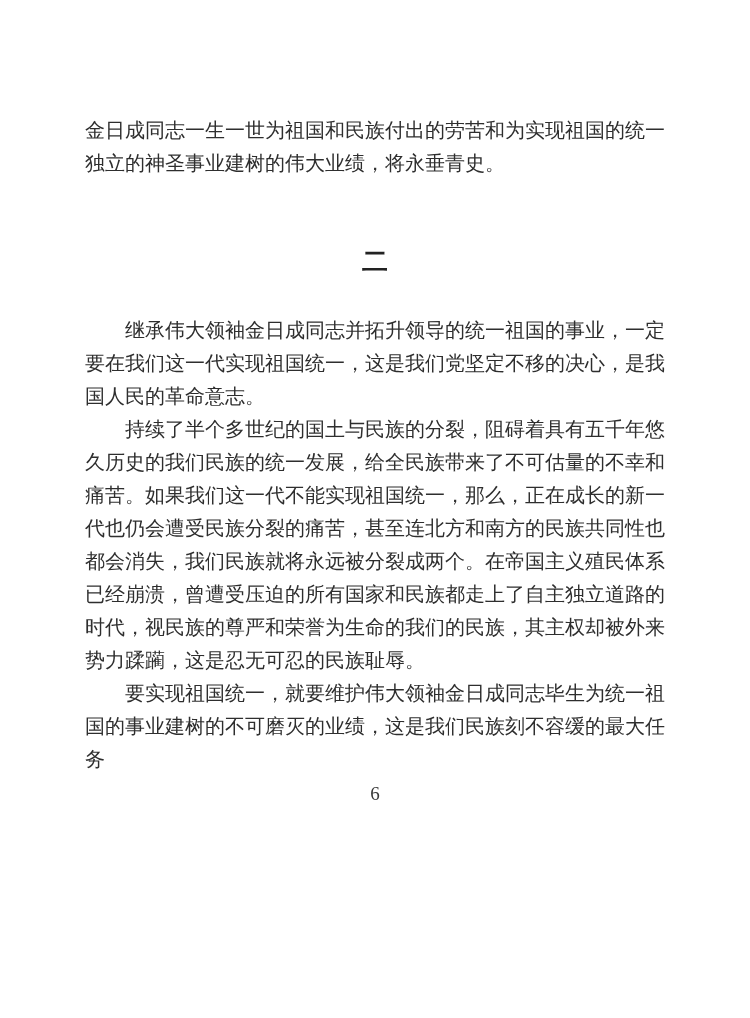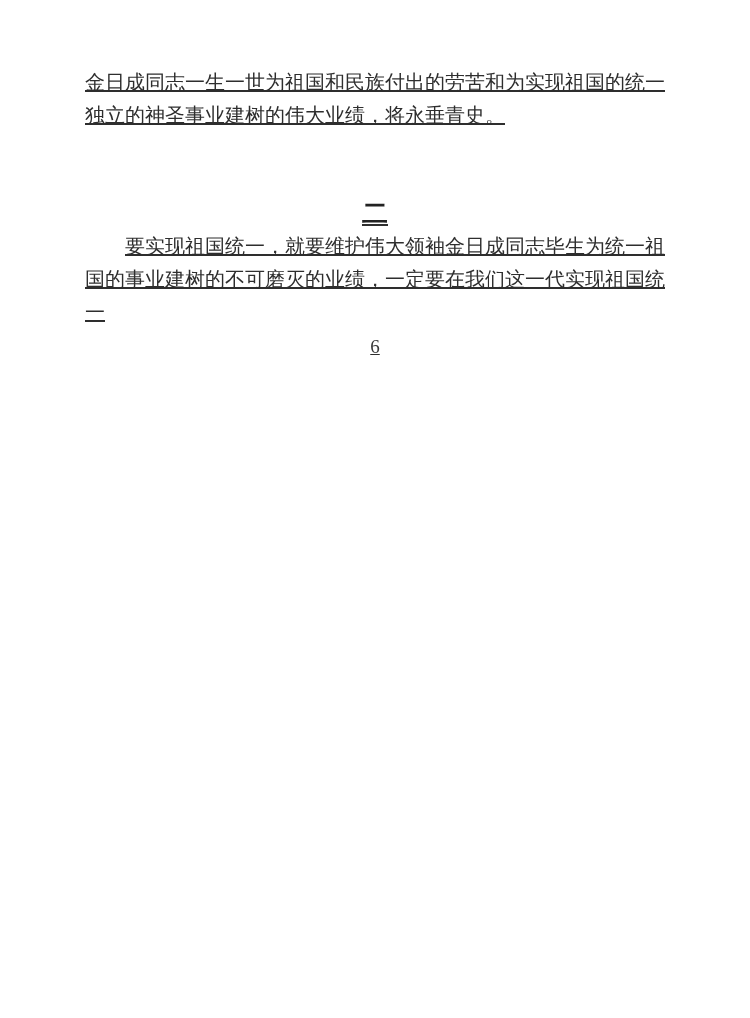--- a/index.html
+++ b/index.html
@@ -8,24 +8,23 @@
   }
   body {
     width: 750px;
     height: 1018px;
     background: #ffffff;
     overflow: hidden;
   }
   .page {
     width: 580px;
     margin: 0 auto;
-    padding-top: 66px;
+    padding-top: 114px;
     font-family: "Liberation Serif", "DejaVu Serif", serif;
     color: #2e2e2e;
-    text-decoration: underline;
   }
   .para {
     margin: 0;
     font-size: 20px;
     line-height: 33px;
     text-align: justify;
     text-justify: inter-ideograph;
     letter-spacing: 0;
   }
   .para.indent {
@@ -51,19 +50,21 @@
   }
 </style>
 </head>
 <body>
 
 <div class="page">
   <p class="para">金日成同志一生一世为祖国和民族付出的劳苦和为实现祖国的统一独立的神圣事业建树的伟大业绩，将永垂青史。</p>
 
   <h2 class="section-heading">二</h2>
 
+  <p class="para indent after-heading">继承伟大领袖金日成同志并拓升领导的统一祖国的事业，一定要在我们这一代实现祖国统一，这是我们党坚定不移的决心，是我国人民的革命意志。</p>
+
+  <p class="para indent">持续了半个多世纪的国土与民族的分裂，阻碍着具有五千年悠久历史的我们民族的统一发展，给全民族带来了不可估量的不幸和痛苦。如果我们这一代不能实现祖国统一，那么，正在成长的新一代也仍会遭受民族分裂的痛苦，甚至连北方和南方的民族共同性也都会消失，我们民族就将永远被分裂成两个。在帝国主义殖民体系已经崩溃，曾遭受压迫的所有国家和民族都走上了自主独立道路的时代，视民族的尊严和荣誉为生命的我们的民族，其主权却被外来势力蹂躏，这是忍无可忍的民族耻辱。</p>
 
 
-
-  <p class="para indent">要实现祖国统一，就要维护伟大领袖金日成同志毕生为统一祖国的事业建树的不可磨灭的业绩，一定要在我们这一代实现祖国统一</p>
+  <p class="para indent">要实现祖国统一，就要维护伟大领袖金日成同志毕生为统一祖国的事业建树的不可磨灭的业绩，这是我们民族刻不容缓的最大任务</p>
 
   <div class="page-number">6</div>
 </div>
 
 </body></html>

